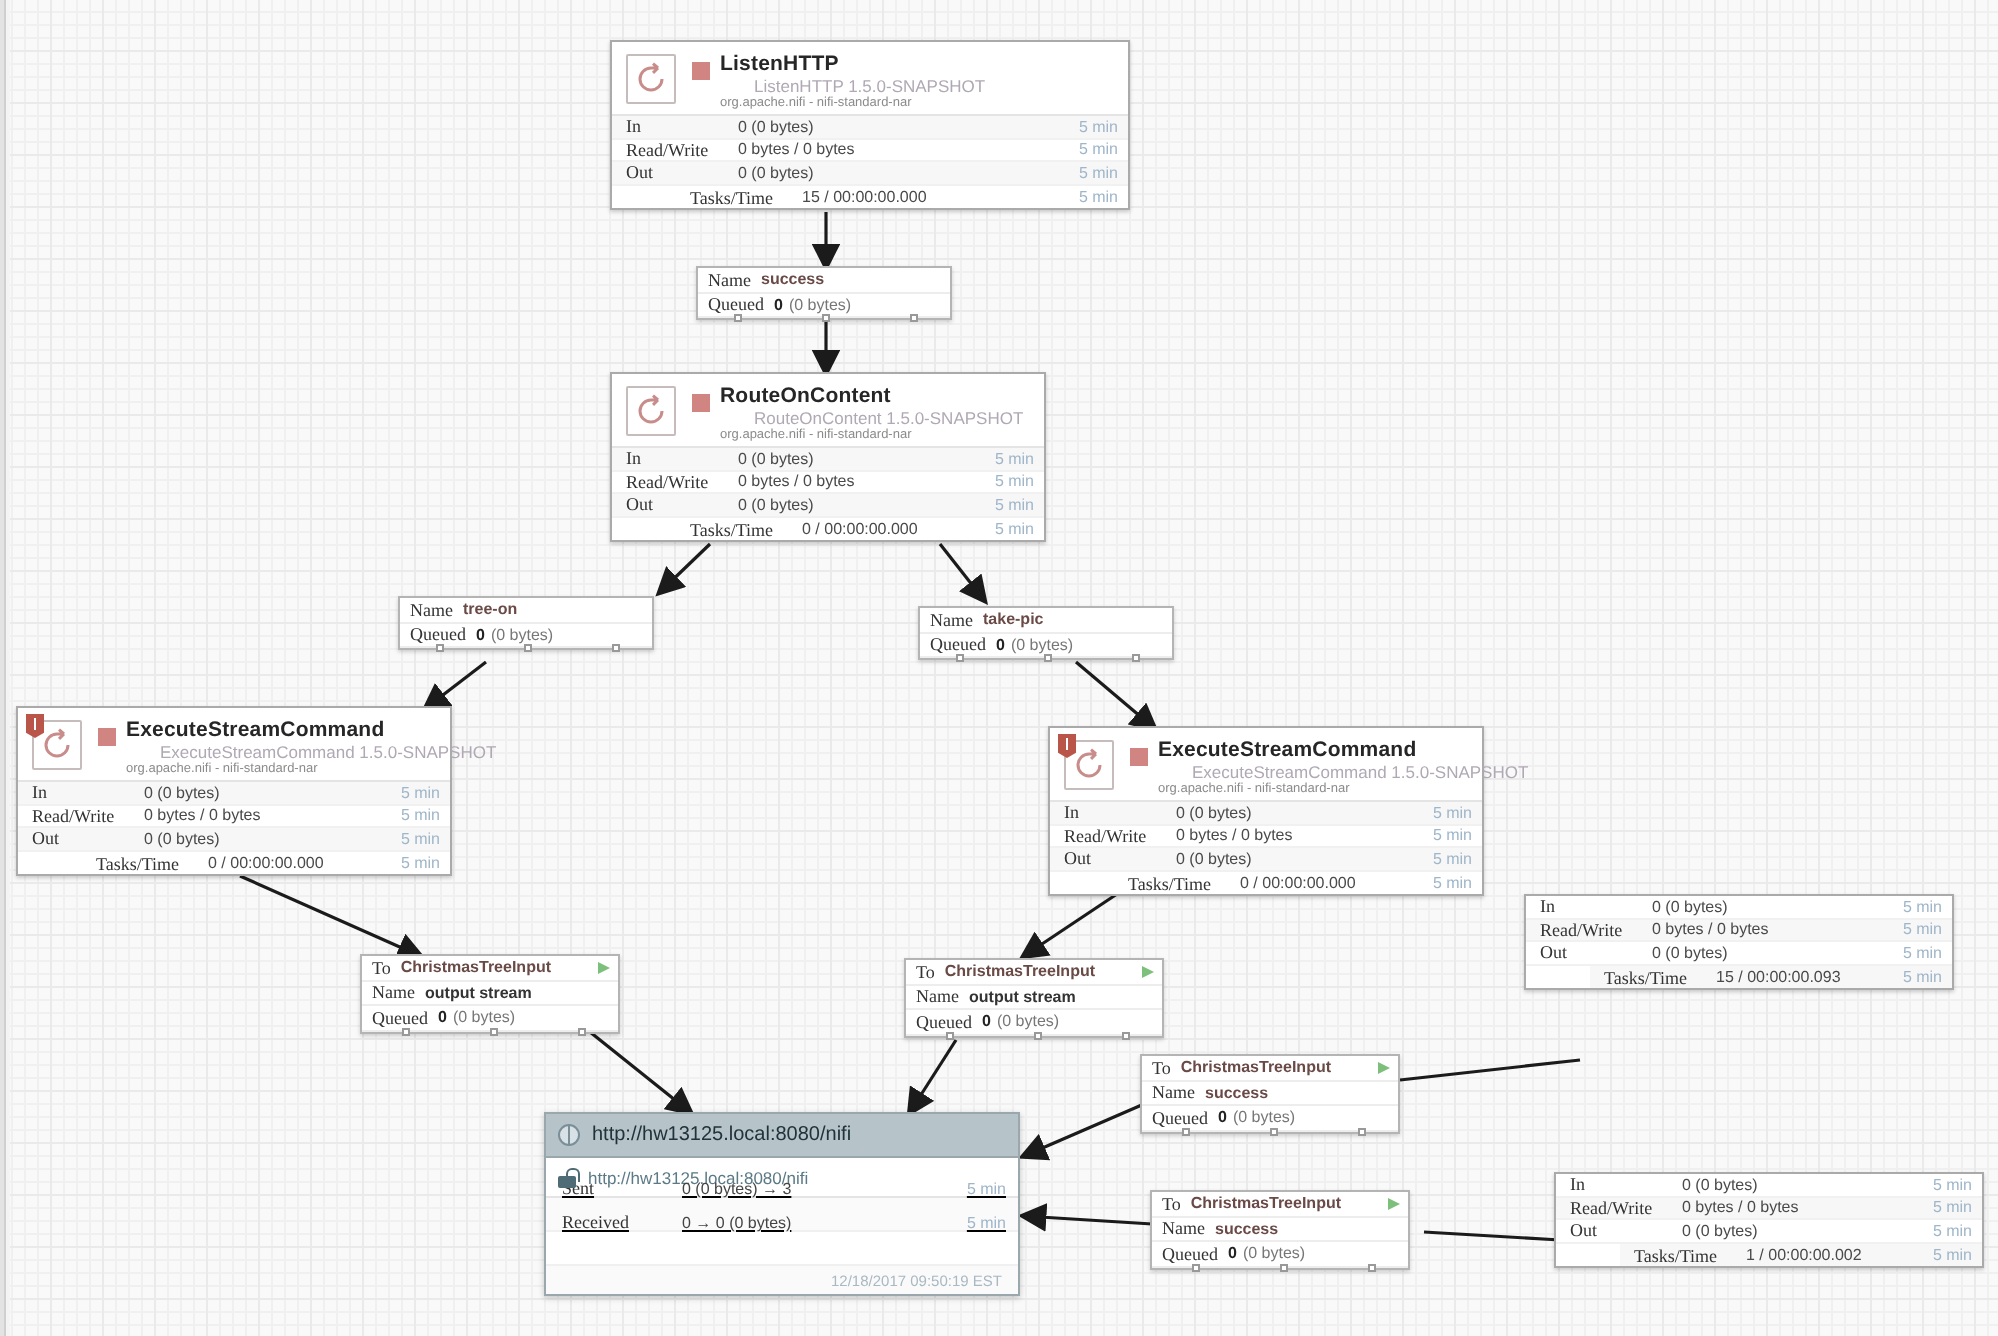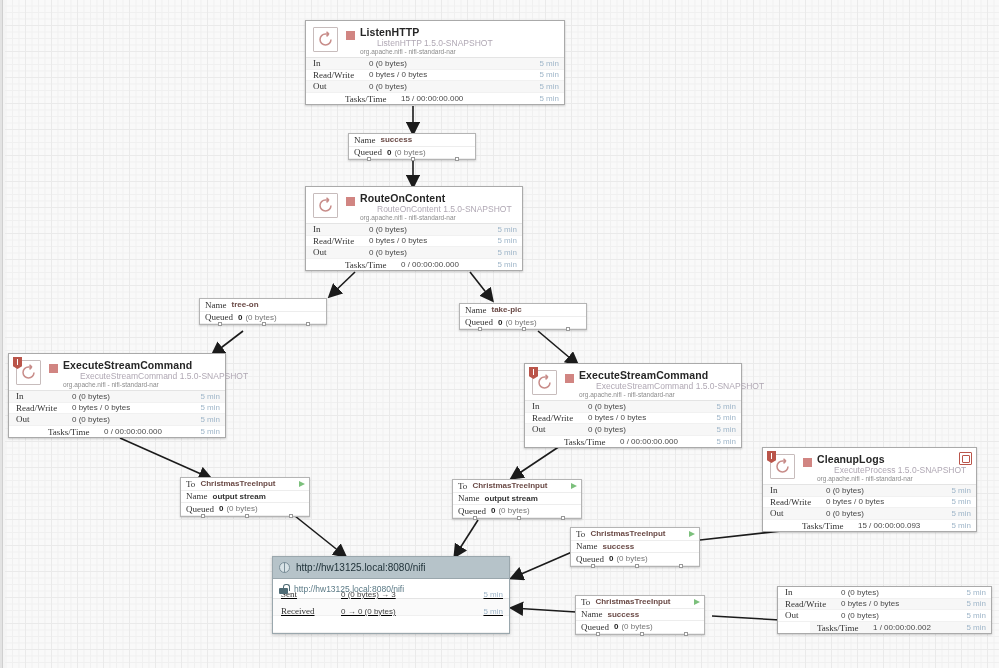--- a/index.html
+++ b/index.html
@@ -421,33 +421,20 @@
       <span class="stat-time">5 min</span>
     </div>
     <div class="stat-row">
       <span class="stat-label">Tasks/Time</span>
       <span class="stat-val">0 / 00:00:00.000</span>
       <span class="stat-time">5 min</span>
     </div>
   </div>
 
   <div class="proc" style="left:762px; top:447px; width:215px;">
-    <div class="proc-head">
-      <div class="bulletin"></div>
-      <div class="proc-icon">
-        <svg width="17" height="17" viewBox="0 0 17 17">
-            <path d="M14,8.5 A5.5,5.5 0 1,1 8.5,3 L12,3 M12,3 L9.5,0.8 M12,3 L9.5,5.4" stroke="#c88d8a" stroke-width="1.5" fill="none"></path>
-          </svg>
-      </div>
-      <div class="run-sq"></div>
-      <div class="proc-name">CleanupLogs</div>
-      <div class="proc-type">ExecuteProcess 1.5.0-SNAPSHOT</div>
-      <div class="proc-bundle">org.apache.nifi - nifi-standard-nar</div>
-      <div class="comment-badge"></div>
-    </div>
     <div class="stat-row">
       <span class="stat-label">In</span>
       <span class="stat-val">0 (0 bytes)</span>
       <span class="stat-time">5 min</span>
     </div>
     <div class="stat-row">
       <span class="stat-label">Read/Write</span>
       <span class="stat-val">0 bytes / 0 bytes</span>
       <span class="stat-time">5 min</span>
     </div>
@@ -586,15 +573,16 @@
     <div class="rpg-stat">
       <span class="k">Sent</span>
       <span class="v">0 (0 bytes) → 3</span>
       <span class="t">5 min</span>
     </div>
     <div class="rpg-stat">
       <span class="k">Received</span>
       <span class="v">0 → 0 (0 bytes)</span>
       <span class="t">5 min</span>
     </div>
+    <div class="rpg-ts">12/18/2017 09:50:19 EST</div>
   </div>
 
 </div>
 
 </body></html>

